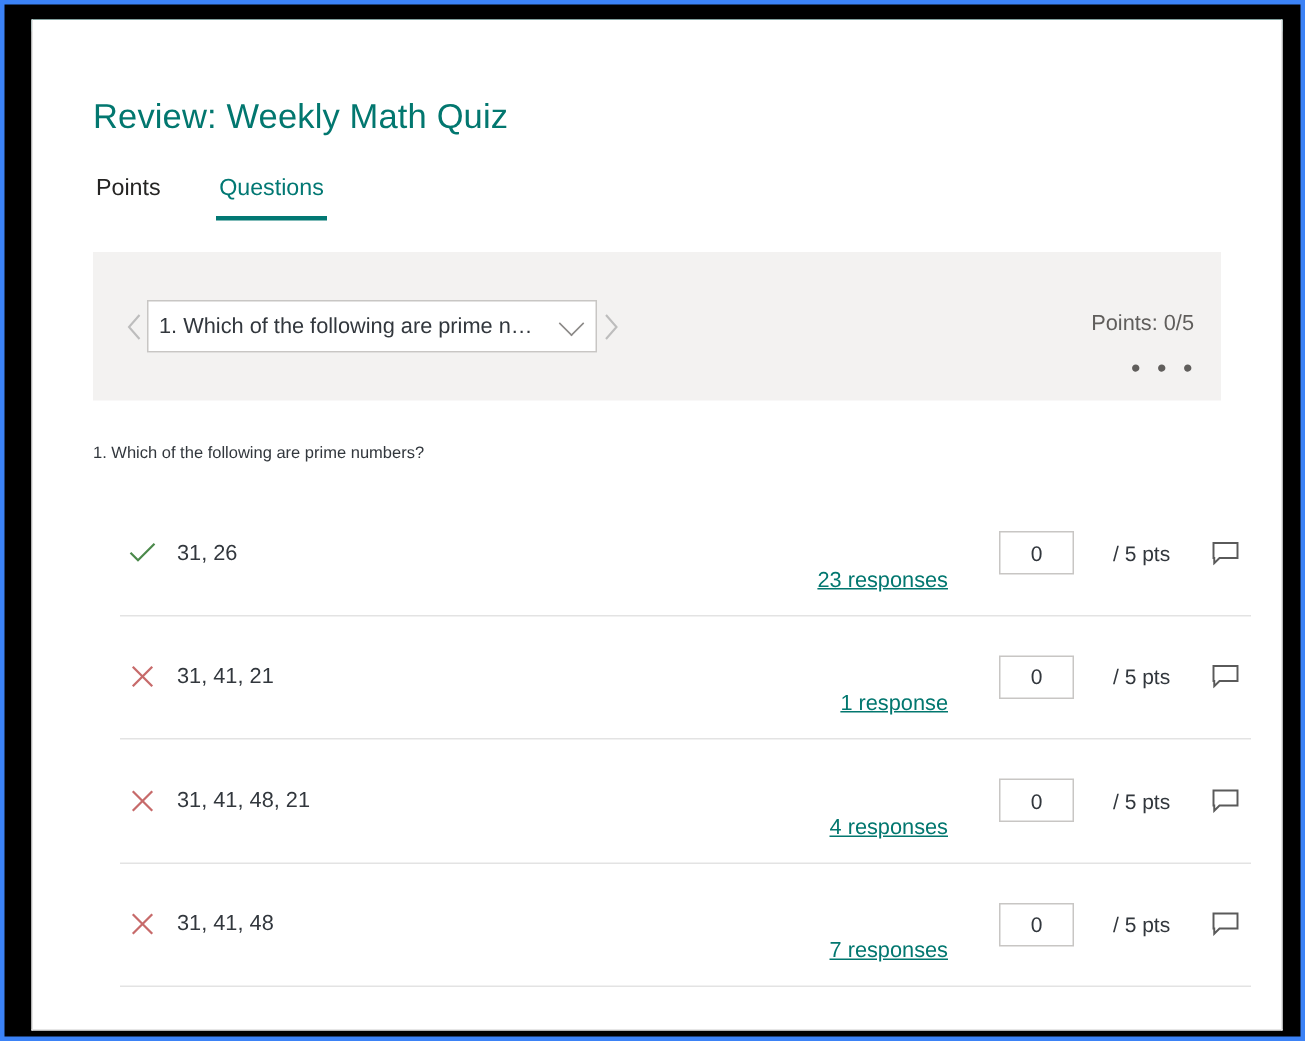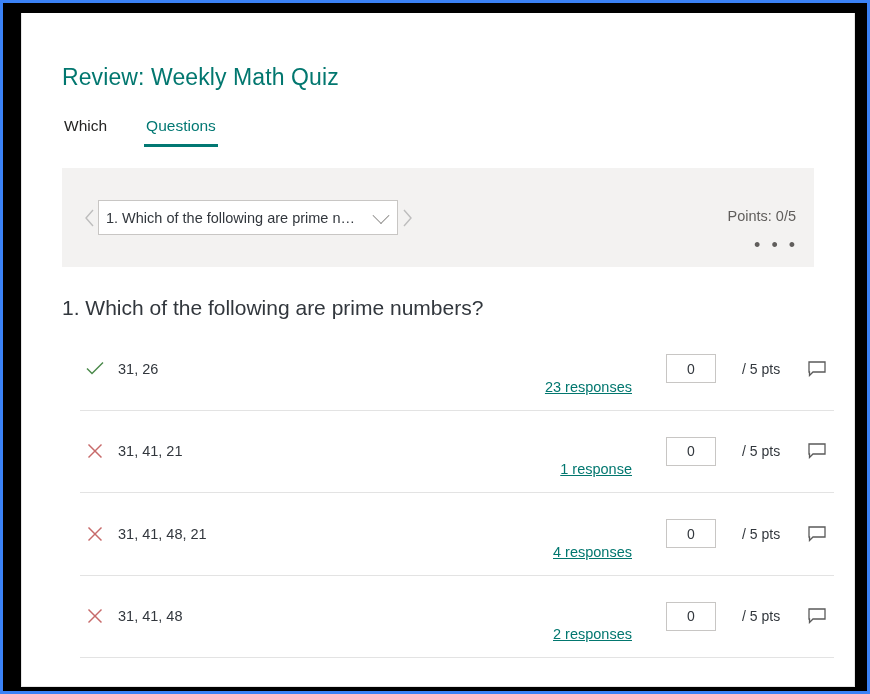--- a/index.html
+++ b/index.html
@@ -172,21 +172,21 @@
     line-height: 1;
     cursor: pointer;
     user-select: none;
   }
 
   
   .question-text {
     position: absolute;
     left: 40px;
     top: 275px;
-    font-size: 21px;
+    font-size: 11px;
     color: #32373d;
     white-space: nowrap;
   }
 
   
   .answers {
     position: absolute;
     left: 58px;
     top: 307px;
     width: 754px;
@@ -261,21 +261,21 @@
 <div id="screen">
 
   <div class="accent-bar"></div>
 
   <div class="card">
     <div class="card-inner">
 
       <div class="page-title">Review: Weekly Math Quiz</div>
 
       <div class="tabs">
-        <div class="tab">Which</div>
+        <div class="tab">Points</div>
         <div class="tab active">Questions</div>
       </div>
 
       <div class="nav-panel">
 
         <div class="qselect-wrap">
           <div class="arrow-btn">
             <svg width="11" height="18" viewBox="0 0 11 18" aria-hidden="true">
               <polyline points="9,1 2,9 9,17" fill="none" stroke="#bdbdbd" stroke-width="1.4"></polyline>
             </svg>
@@ -355,21 +355,21 @@
         </div>
 
         <div class="answer-row">
           <div class="mark">
             <svg width="16" height="16" viewBox="0 0 16 16" aria-hidden="true">
               <line x1="1.5" y1="1.5" x2="14.5" y2="14.5" stroke="#c76a6a" stroke-width="1.5"></line>
               <line x1="14.5" y1="1.5" x2="1.5" y2="14.5" stroke="#c76a6a" stroke-width="1.5"></line>
             </svg>
           </div>
           <div class="answer-label">31, 41, 48</div>
-          <div class="responses-link">2 responses</div>
+          <div class="responses-link">7 responses</div>
           <div class="score-box">0</div>
           <div class="pts-label">/ 5 pts</div>
           <div class="comment-btn">
             <svg width="18" height="16" viewBox="0 0 18 16" aria-hidden="true">
               <path d="M1,1 H17 V11 H5 L1.5,14.5 V11 H1 Z" fill="none" stroke="#5a5a5a" stroke-width="1.3" stroke-linejoin="miter"></path>
             </svg>
           </div>
         </div>
 
       </div>

